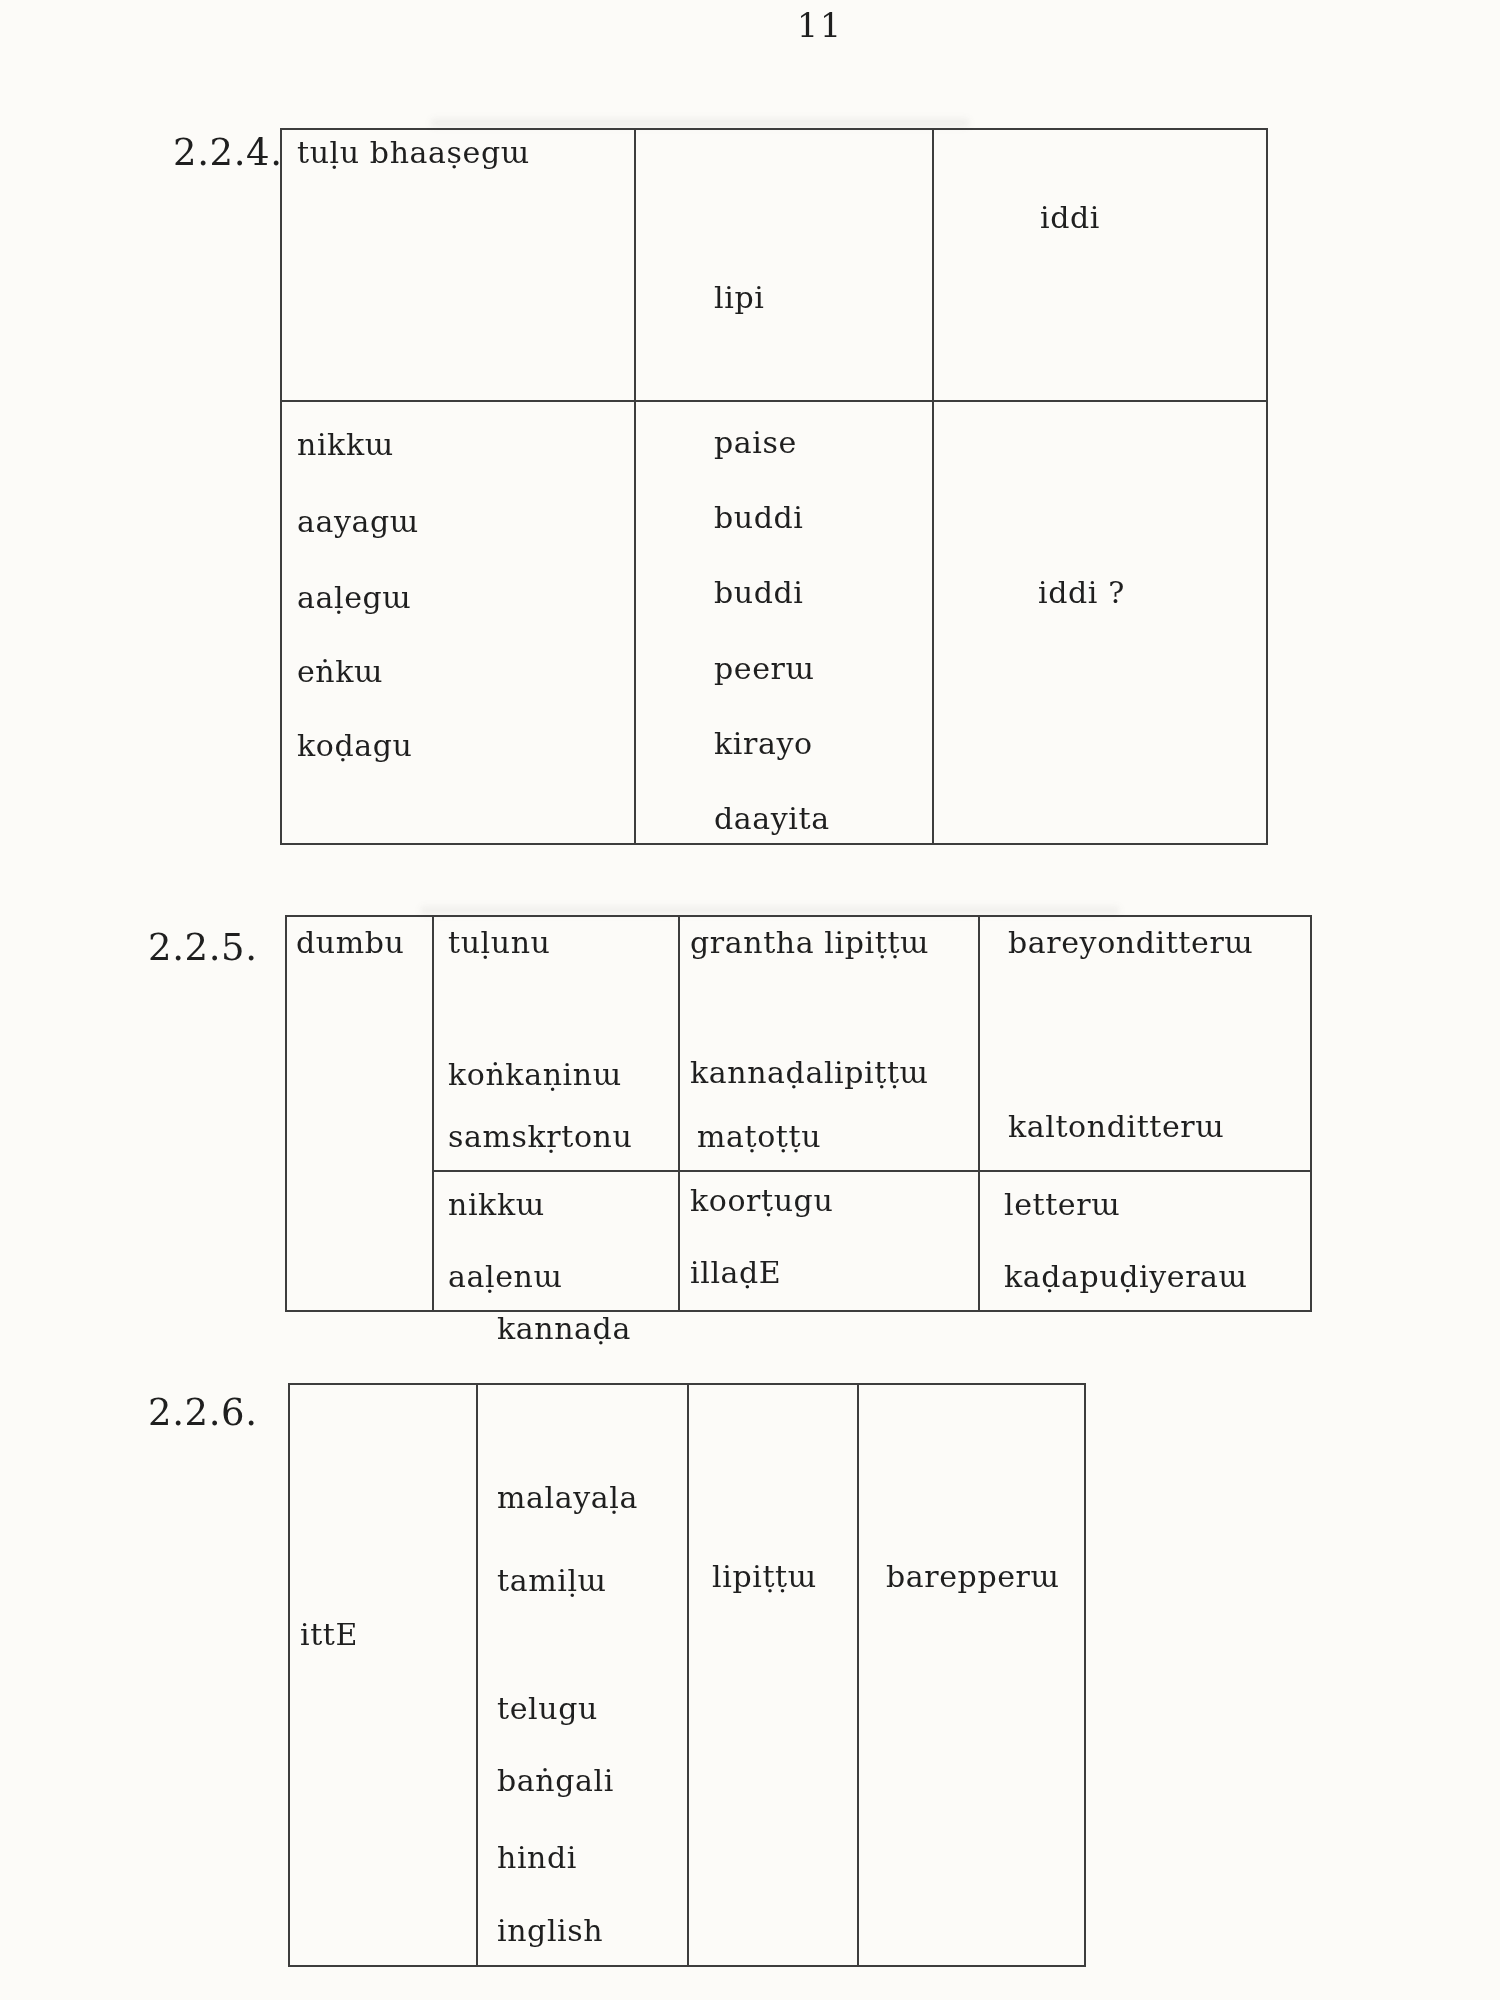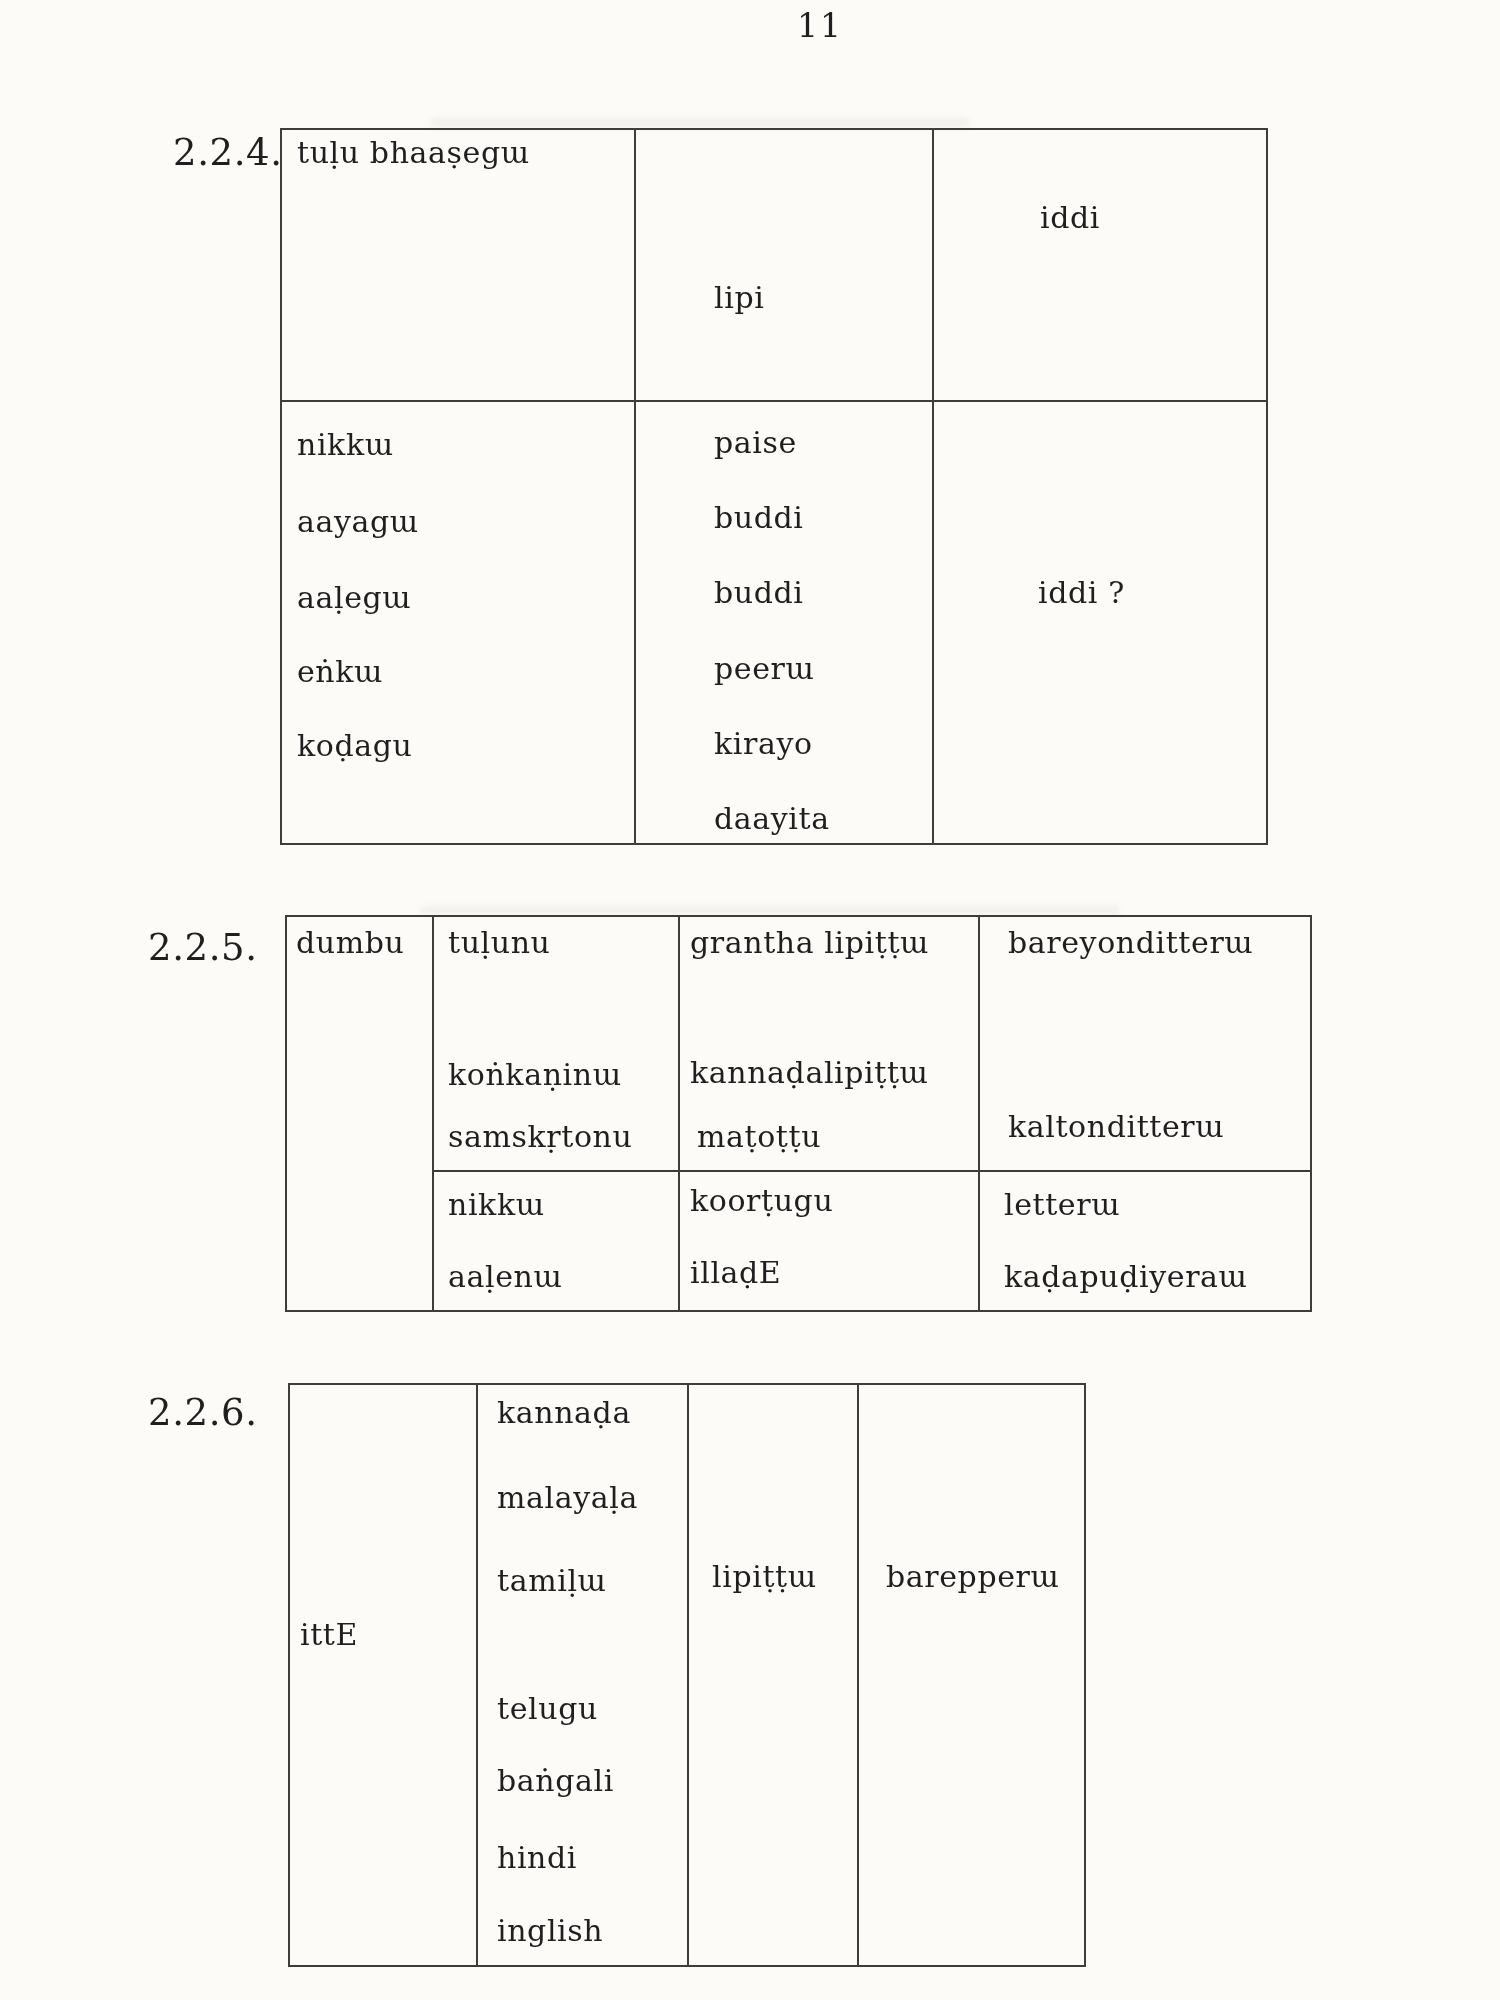--- a/index.html
+++ b/index.html
@@ -111,21 +111,21 @@
   <div class="w label" style="left:148px;top:1393px">2.2.6.</div>
 
   <div class="tbl" style="left:288px;top:1383px;width:798px;height:584px">
     <div class="vline" style="left:186px;top:0;height:580px"></div>
     <div class="vline" style="left:397px;top:0;height:580px"></div>
     <div class="vline" style="left:567px;top:0;height:580px"></div>
   </div>
 
   <div class="w" style="left:300px;top:1618px">ittE</div>
 
-  <div class="w" style="left:497px;top:1396px">kannaḍa</div>
+  <div class="w" style="left:497px;top:1312px">kannaḍa</div>
   <div class="w" style="left:497px;top:1481px">malayaḷa</div>
   <div class="w" style="left:497px;top:1564px">tamiḷɯ</div>
   <div class="w" style="left:497px;top:1692px">telugu</div>
   <div class="w" style="left:497px;top:1764px">baṅgali</div>
   <div class="w" style="left:497px;top:1841px">hindi</div>
   <div class="w" style="left:497px;top:1914px">inglish</div>
 
   <div class="w" style="left:712px;top:1560px">lipiṭṭɯ</div>
   <div class="w" style="left:886px;top:1560px">barepperɯ</div>
 

